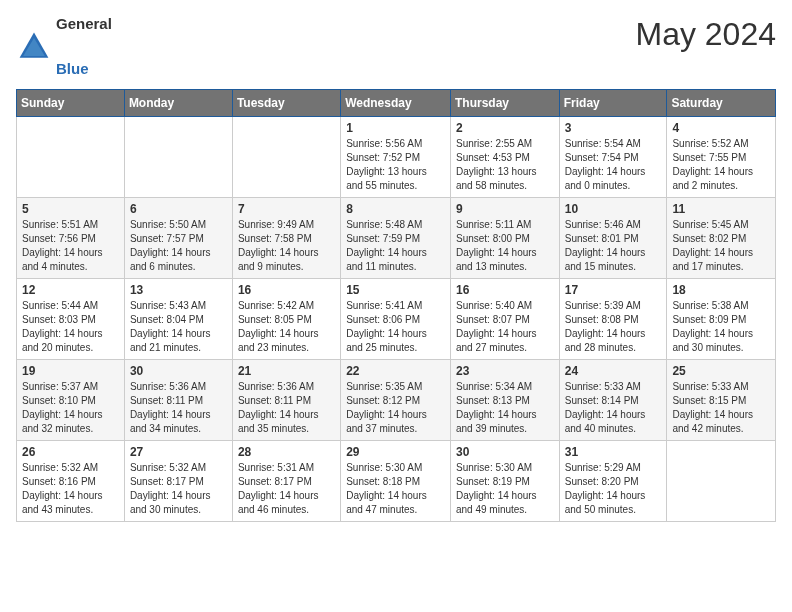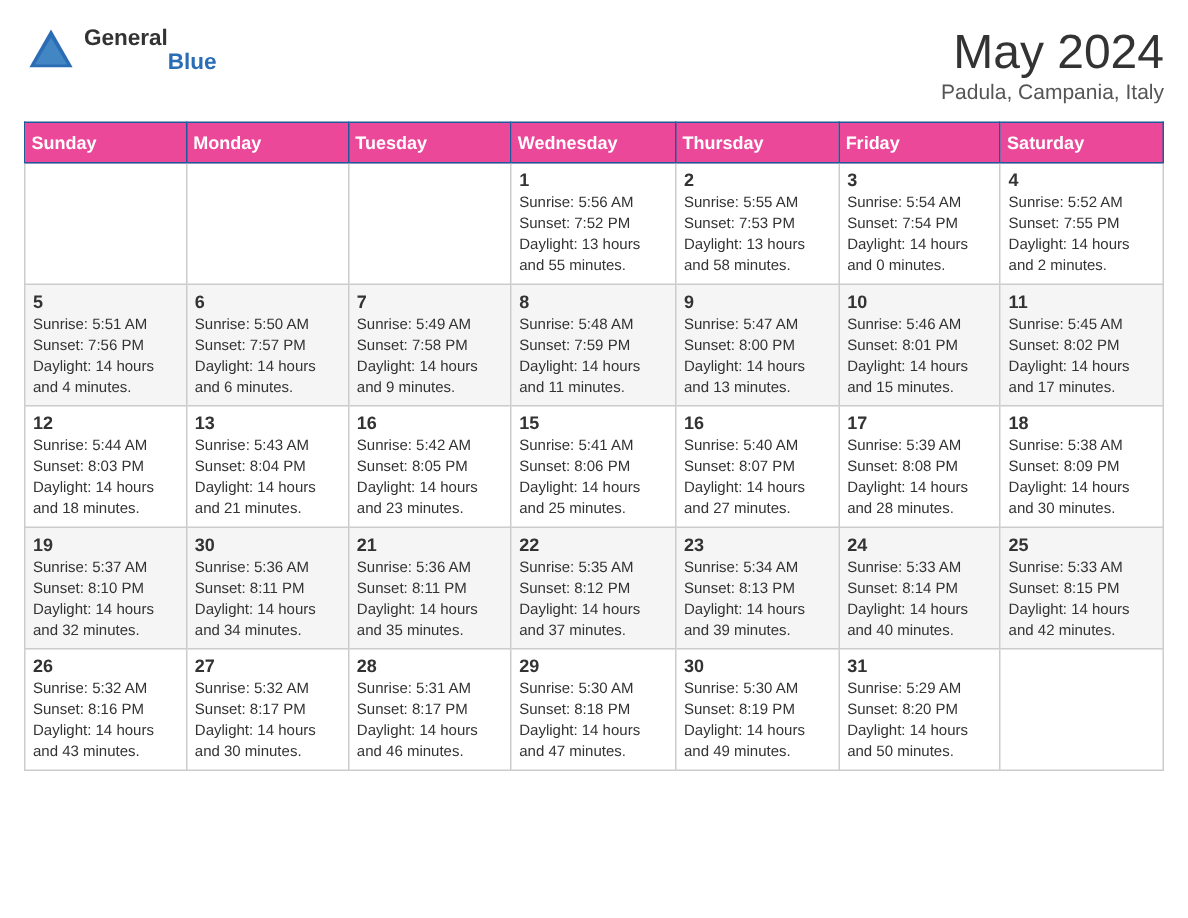--- a/index.html
+++ b/index.html
@@ -16,22 +16,23 @@
       align-items: flex-start;
       margin-bottom: 12px;
     }
     .logo {
       display: flex;
       align-items: center;
       gap: 4px;
     }
     .logo-text {
       display: flex;
-      flex-direction: row;
+      flex-direction: column;
       line-height: 1.1;
+      gap: 12px;
     }
     .logo-general {
       font-size: 15px;
       font-weight: bold;
       color: #333;
     }
     .logo-blue {
       font-size: 15px;
       font-weight: bold;
       color: #2a6db5;
@@ -52,21 +53,21 @@
     .title-location {
       font-size: 14px;
       color: #555;
     }
     .calendar {
       width: 100%;
       border-collapse: collapse;
       border: 1px solid #ccc;
     }
     .calendar th {
-      background: #ec4899;
+      background: #737373;
       color: #fff;
       font-size: 12px;
       padding: 6px 4px;
       text-align: left;
       border: 1px solid #1e5a9a;
       font-weight: bold;
     }
     .calendar td {
       vertical-align: top;
       padding: 4px 5px;
@@ -104,21 +105,20 @@
       <polygon points="20,4 36,32 4,32" fill="#2a6db5"></polygon>
       <polygon points="20,10 32,30 8,30" fill="#5a9fd4" opacity="0.5"></polygon>
     </svg>
     <div class="logo-text">
       <span class="logo-general">General</span>
       <span class="logo-blue">Blue</span>
     </div>
   </div>
   <div class="title-block">
     <div class="title-month">May 2024</div>
-    <div class="title-location">Padula, Campania, Italy</div>
   </div>
 </div>
 
 <table class="calendar">
   <thead>
     <tr>
     <th>Sunday</th>
         <th>Monday</th>
         <th>Tuesday</th>
         <th>Wednesday</th>
@@ -131,21 +131,21 @@
   <tr>
         <td class="empty-cell"></td>
         <td class="empty-cell"></td>
         <td class="empty-cell"></td>
         <td>
           <span class="day-number">1</span>
           <div class="day-info"><span>Sunrise: 5:56 AM</span><br><span>Sunset: 7:52 PM</span><br><span>Daylight: 13 hours</span><br><span>and 55 minutes.</span></div>
         </td>
         <td>
           <span class="day-number">2</span>
-          <div class="day-info"><span>Sunrise: 5:55 AM</span><br><span>Sunset: 7:53 PM</span><br><span>Daylight: 13 hours</span><br><span>and 58 minutes.</span></div>
+          <div class="day-info"><span>Sunrise: 2:55 AM</span><br><span>Sunset: 4:53 PM</span><br><span>Daylight: 13 hours</span><br><span>and 58 minutes.</span></div>
         </td>
         <td>
           <span class="day-number">3</span>
           <div class="day-info"><span>Sunrise: 5:54 AM</span><br><span>Sunset: 7:54 PM</span><br><span>Daylight: 14 hours</span><br><span>and 0 minutes.</span></div>
         </td>
         <td>
           <span class="day-number">4</span>
           <div class="day-info"><span>Sunrise: 5:52 AM</span><br><span>Sunset: 7:55 PM</span><br><span>Daylight: 14 hours</span><br><span>and 2 minutes.</span></div>
         </td>
       </tr>
@@ -153,43 +153,43 @@
         <td>
           <span class="day-number">5</span>
           <div class="day-info"><span>Sunrise: 5:51 AM</span><br><span>Sunset: 7:56 PM</span><br><span>Daylight: 14 hours</span><br><span>and 4 minutes.</span></div>
         </td>
         <td>
           <span class="day-number">6</span>
           <div class="day-info"><span>Sunrise: 5:50 AM</span><br><span>Sunset: 7:57 PM</span><br><span>Daylight: 14 hours</span><br><span>and 6 minutes.</span></div>
         </td>
         <td>
           <span class="day-number">7</span>
-          <div class="day-info"><span>Sunrise: 5:49 AM</span><br><span>Sunset: 7:58 PM</span><br><span>Daylight: 14 hours</span><br><span>and 9 minutes.</span></div>
+          <div class="day-info"><span>Sunrise: 9:49 AM</span><br><span>Sunset: 7:58 PM</span><br><span>Daylight: 14 hours</span><br><span>and 9 minutes.</span></div>
         </td>
         <td>
           <span class="day-number">8</span>
           <div class="day-info"><span>Sunrise: 5:48 AM</span><br><span>Sunset: 7:59 PM</span><br><span>Daylight: 14 hours</span><br><span>and 11 minutes.</span></div>
         </td>
         <td>
           <span class="day-number">9</span>
-          <div class="day-info"><span>Sunrise: 5:47 AM</span><br><span>Sunset: 8:00 PM</span><br><span>Daylight: 14 hours</span><br><span>and 13 minutes.</span></div>
+          <div class="day-info"><span>Sunrise: 5:11 AM</span><br><span>Sunset: 8:00 PM</span><br><span>Daylight: 14 hours</span><br><span>and 13 minutes.</span></div>
         </td>
         <td>
           <span class="day-number">10</span>
           <div class="day-info"><span>Sunrise: 5:46 AM</span><br><span>Sunset: 8:01 PM</span><br><span>Daylight: 14 hours</span><br><span>and 15 minutes.</span></div>
         </td>
         <td>
           <span class="day-number">11</span>
           <div class="day-info"><span>Sunrise: 5:45 AM</span><br><span>Sunset: 8:02 PM</span><br><span>Daylight: 14 hours</span><br><span>and 17 minutes.</span></div>
         </td>
       </tr>
       <tr>
         <td>
           <span class="day-number">12</span>
-          <div class="day-info"><span>Sunrise: 5:44 AM</span><br><span>Sunset: 8:03 PM</span><br><span>Daylight: 14 hours</span><br><span>and 18 minutes.</span></div>
+          <div class="day-info"><span>Sunrise: 5:44 AM</span><br><span>Sunset: 8:03 PM</span><br><span>Daylight: 14 hours</span><br><span>and 20 minutes.</span></div>
         </td>
         <td>
           <span class="day-number">13</span>
           <div class="day-info"><span>Sunrise: 5:43 AM</span><br><span>Sunset: 8:04 PM</span><br><span>Daylight: 14 hours</span><br><span>and 21 minutes.</span></div>
         </td>
         <td>
           <span class="day-number">16</span>
           <div class="day-info"><span>Sunrise: 5:42 AM</span><br><span>Sunset: 8:05 PM</span><br><span>Daylight: 14 hours</span><br><span>and 23 minutes.</span></div>
         </td>
         <td>

